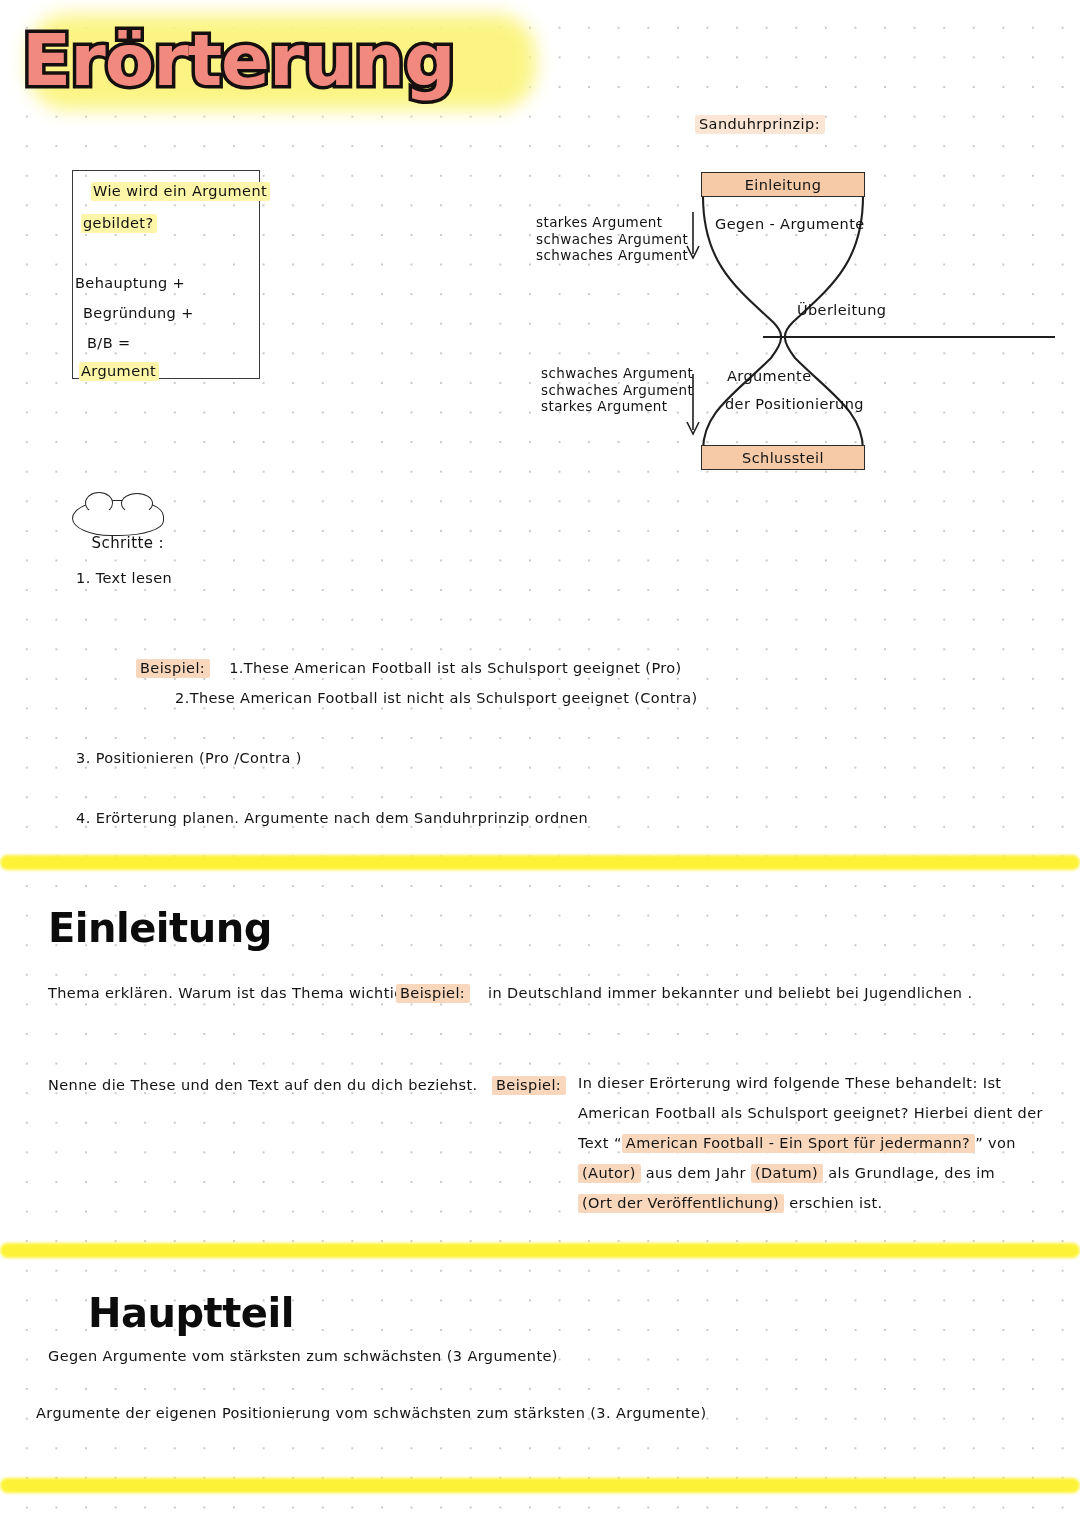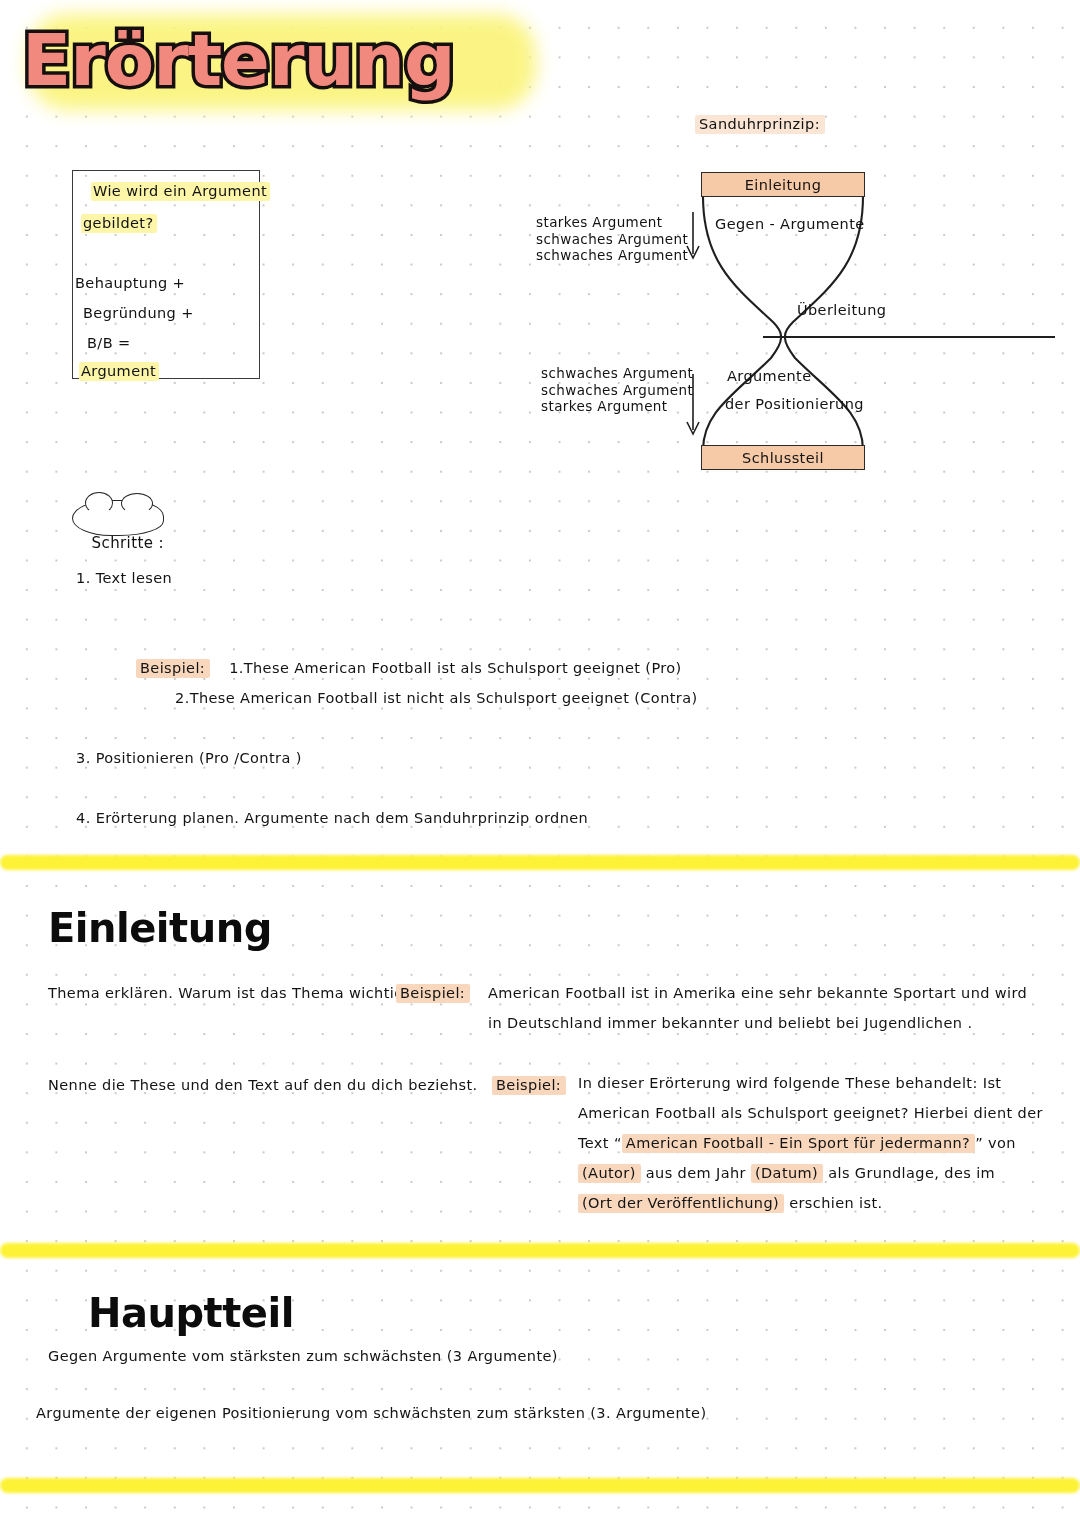--- a/index.html
+++ b/index.html
@@ -314,21 +314,20 @@
   <div class="section-head" style="left:48px; top:905px;">
     <span class="glow"></span>
     <span>Einleitung</span>
   </div>
 
   <div class="body-line hw" style="left:48px; top:982px;">Thema erklären. Warum ist das Thema wichtig?</div>
   <div class="body-line hw" style="left:396px; top:982px;">
     <span class="hl-peach">Beispiel:</span>
   </div>
   <div class="ex-col hw" style="left:488px; top:978px;">
-    <div>American Football ist in Amerika eine sehr bekannte Sportart und wird</div>
     <div>in Deutschland immer bekannter und beliebt bei Jugendlichen .</div>
   </div>
 
   <div class="body-line hw" style="left:48px; top:1074px;">Nenne die These und den Text auf den du dich beziehst.</div>
   <div class="body-line hw" style="left:492px; top:1074px;">
     <span class="hl-peach">Beispiel:</span>
   </div>
 
   <div class="ex-col hw" style="left:578px; top:1068px;">
     <div>In dieser Erörterung wird folgende These behandelt: Ist</div>

